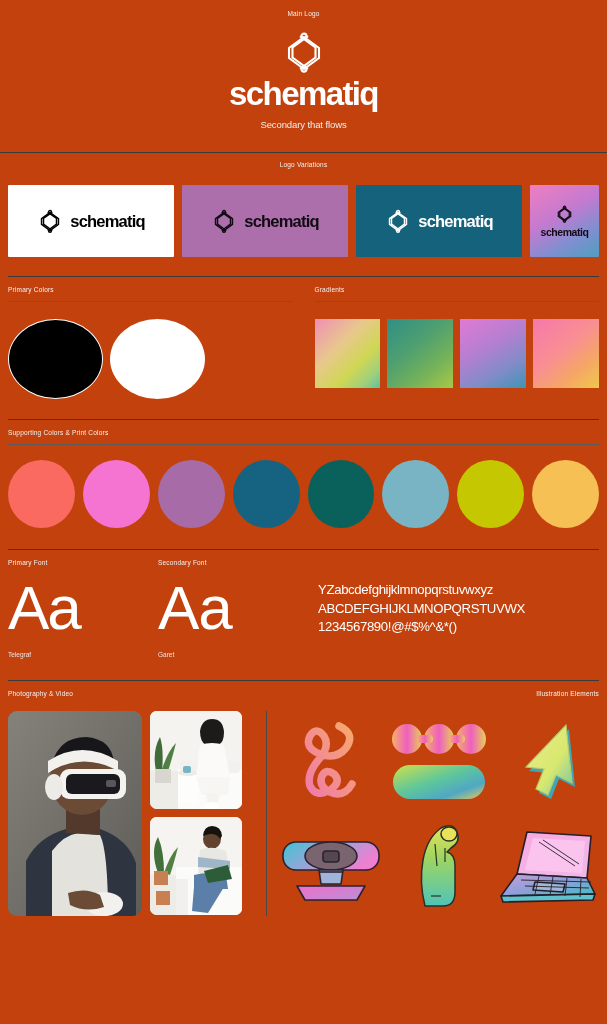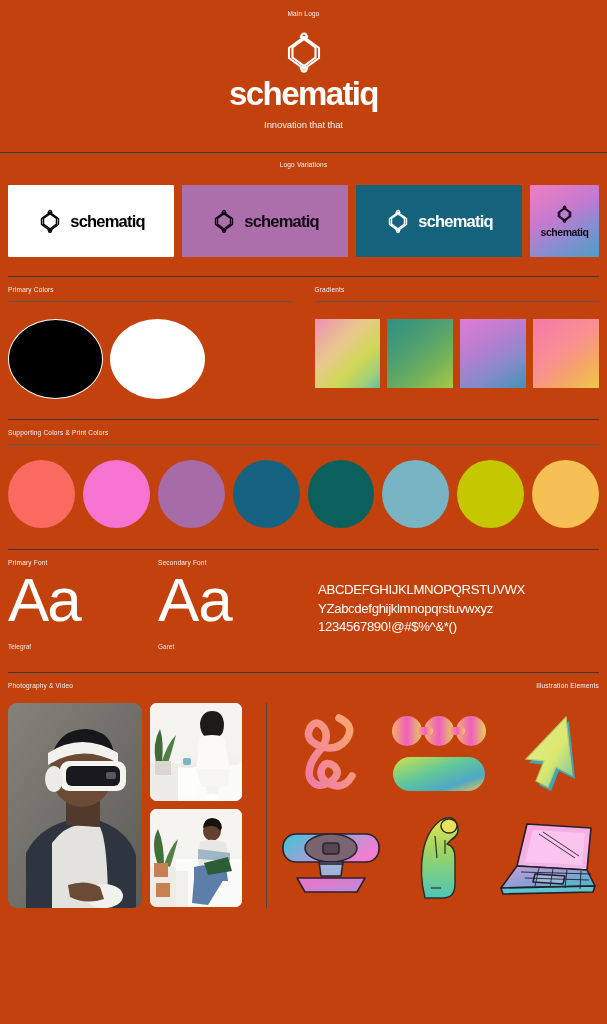--- a/index.html
+++ b/index.html
@@ -73,21 +73,21 @@
   .sup-row { display:flex; gap:8px; margin-top:15px; }
   .sup-sw { flex:1; height:68px; border-radius:50%; }
   .hr-sup { margin:21px 8px 0; width:auto; }
 
   
   .type-sec { padding:9px 8px 0; display:flex; gap:10px; }
   .type-col { position:relative; }
   .type-col.c1 { flex:0 0 140px; }
   .type-col.c2 { flex:0 0 150px; }
   .type-col.c3 { flex:1 1 auto; padding-top:22px; }
-  .aa { font-size:62px; line-height:0.98; font-weight:400; letter-spacing:-2px; margin-top:4px; }
+  .aa { font-size:62px; line-height:0.98; font-weight:400; letter-spacing:-2px; margin-top:12px; }
   .aa.sec { font-weight:300; letter-spacing:-1px; }
   .font-name { font-size:6.5px; color:#e8e8e8; margin-top:12px; }
   .charset { font-size:13.2px; line-height:1.42; letter-spacing:-0.35px; font-weight:400; }
   .hr-type { margin:22px 8px 0; width:auto; }
 
   
   .bottom-sec { padding:9px 8px 0; }
   .bottom-head { display:flex; justify-content:space-between; align-items:flex-start; }
   .bottom-body { display:flex; gap:10px; margin-top:14px; }
   .photo-group { display:flex; gap:8px; flex:0 0 246px; }
@@ -118,21 +118,21 @@
       <g fill="none" stroke="#fff" stroke-width="2.1">
         <path d="M23 6 L38 17 L38 27 L23 38 L8 27 L8 17 Z"></path>
         <path d="M19 5.2 L34.5 16.5 L34.5 26.5 L19 37.8"></path>
         <path d="M27 5.2 L11.5 16.5 L11.5 26.5 L27 37.8"></path>
       </g>
       <circle cx="23" cy="5" r="2.4" fill="none" stroke="#fff" stroke-width="2.1"></circle>
       <circle cx="23" cy="38.2" r="2.4" fill="none" stroke="#fff" stroke-width="2.1"></circle>
     </svg>
 
     <div class="wordmark">schematiq</div>
-    <div class="tagline">Innovation that that</div>
+    <div class="tagline">Secondary that flows</div>
   </section>
   <div class="divider hr-main"></div>
 
   <section class="lv-sec">
     <div class="sec-label">Logo Variations</div>
     <div class="lv-row">
 
       <div class="lv-card w1">
         <svg width="26" height="24" viewBox="0 0 46 42">
           <g fill="none" stroke="#000" stroke-width="2.6">
@@ -237,22 +237,22 @@
       <div class="font-name">Telegraf</div>
     </div>
 
     <div class="type-col c2">
       <div class="sec-label">Secondary Font</div>
       <div class="aa sec">Aa</div>
       <div class="font-name">Garet</div>
     </div>
 
     <div class="type-col c3">
+      <div class="charset">YZabcdefghijklmnopqrstuvwxyz</div>
       <div class="charset">ABCDEFGHIJKLMNOPQRSTUVWX</div>
-      <div class="charset">YZabcdefghijklmnopqrstuvwxyz</div>
       <div class="charset">1234567890!@#$%^&amp;*()</div>
     </div>
   </section>
   <div class="divider hr-type"></div>
 
   <section class="bottom-sec">
     <div class="bottom-head">
       <div class="sec-label">Photography &amp; Video</div>
       <div class="sec-label">Illustration Elements</div>
     </div>

